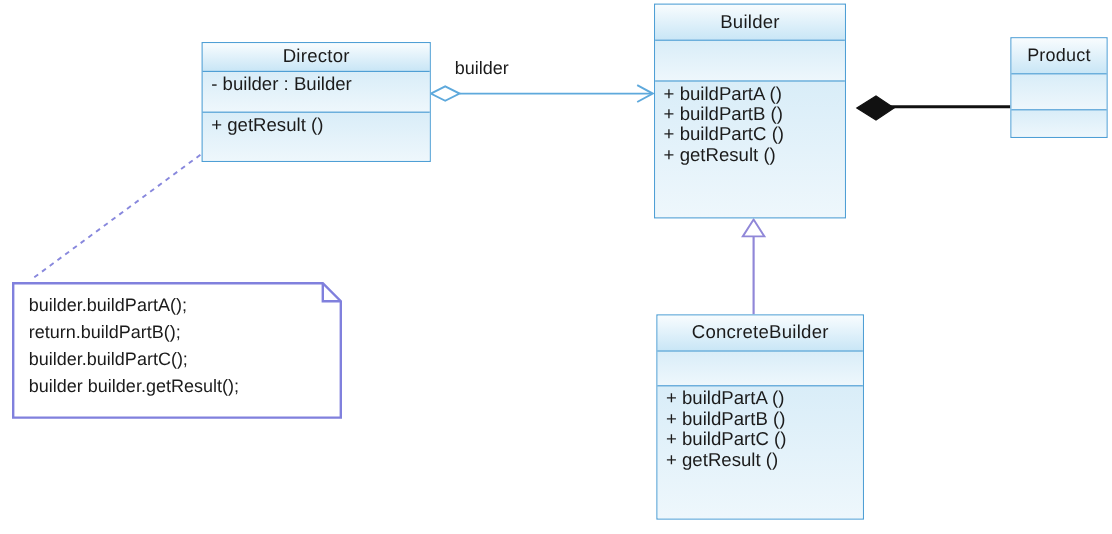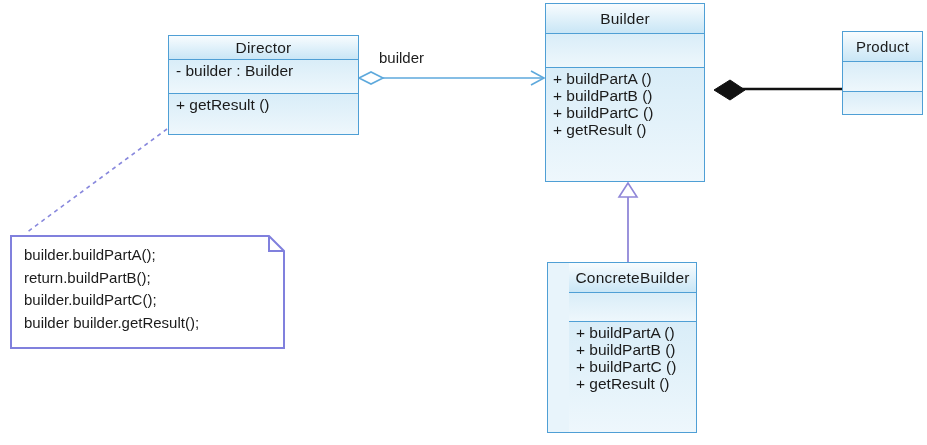--- a/index.html
+++ b/index.html
@@ -88,21 +88,21 @@
     <div class="cb-title" style="height:29px;">Builder</div>
     <div class="cb-section" style="height:34px;"></div>
     <div class="cb-section cb-members" style="flex:1;">
       <div class="member-row">+ buildPartA ()</div>
       <div class="member-row">+ buildPartB ()</div>
       <div class="member-row">+ buildPartC ()</div>
       <div class="member-row">+ getResult ()</div>
     </div>
   </div>
 
-  <div class="class-box" style="left:547px;top:262px;width:150px;height:171px;padding-left:21px;">
+  <div class="class-box" style="left:547px;top:262px;width:173px;height:171px;">
     <div class="cb-title" style="height:29px;">ConcreteBuilder</div>
     <div class="cb-section" style="height:29px;"></div>
     <div class="cb-section cb-members" style="flex:1;">
       <div class="member-row">+ buildPartA ()</div>
       <div class="member-row">+ buildPartB ()</div>
       <div class="member-row">+ buildPartC ()</div>
       <div class="member-row">+ getResult ()</div>
     </div>
   </div>
 

